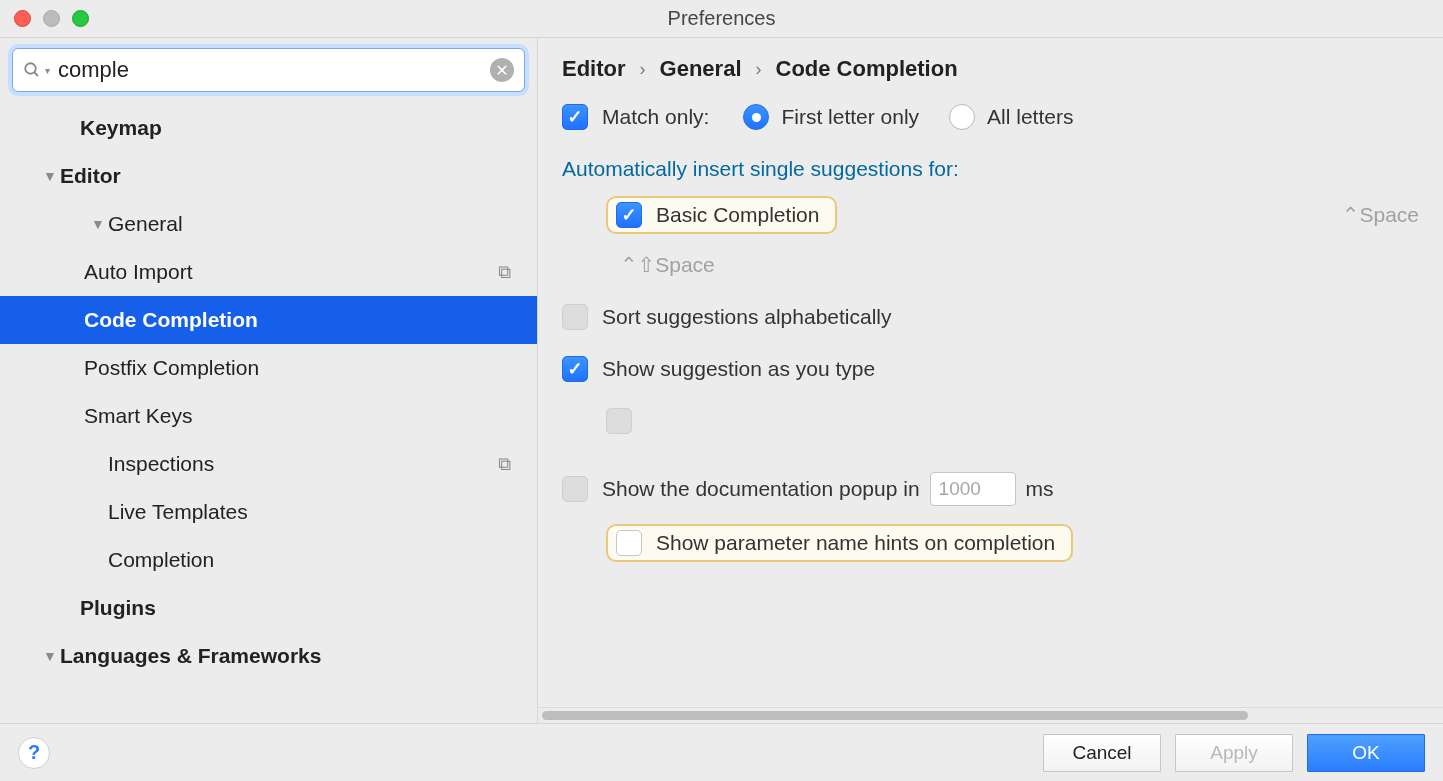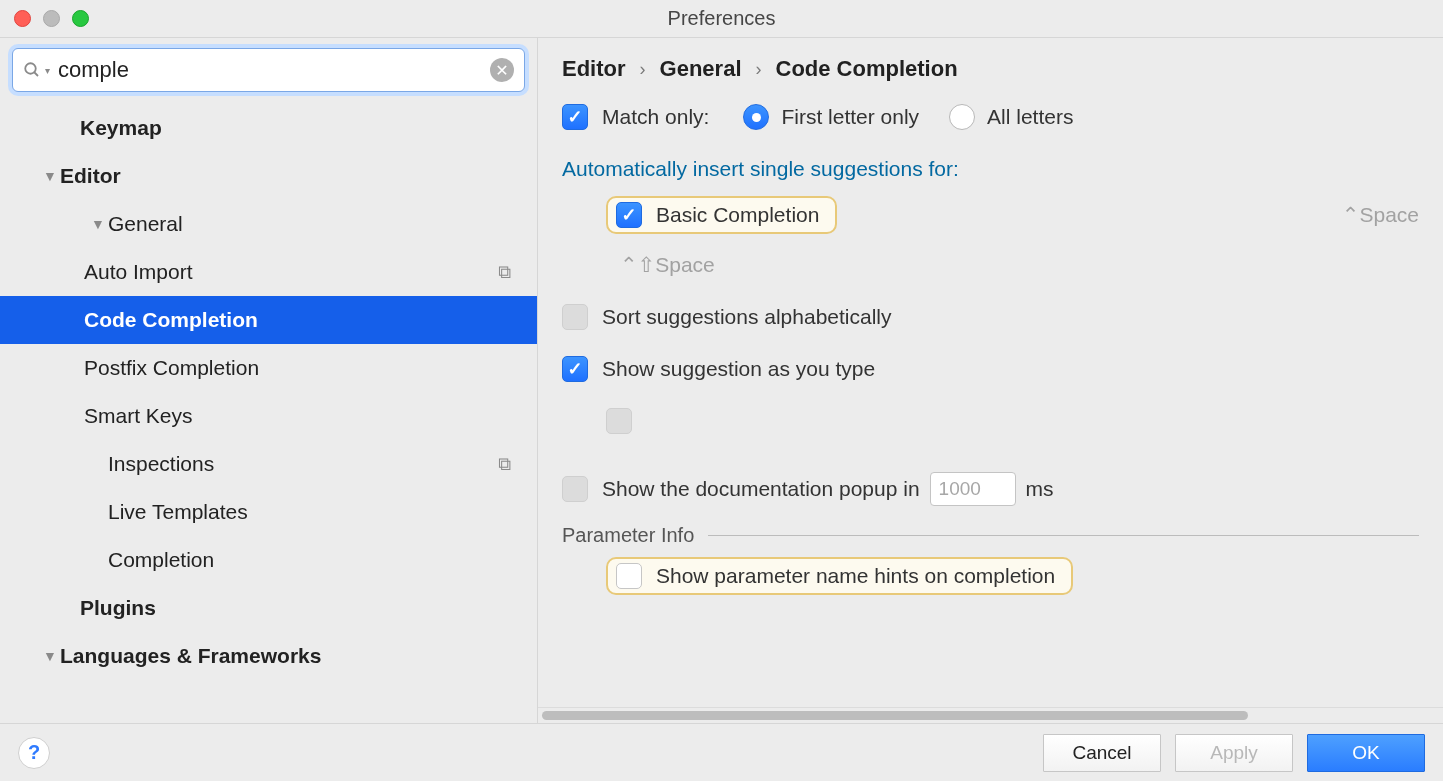--- a/index.html
+++ b/index.html
@@ -304,24 +304,20 @@
         <span class="chk unchecked"></span>
       </div>
 
       <div class="row" style="">
         <span class="chk unchecked"></span>
         <span>Show the documentation popup in</span>
         <input class="num-input" value="1000" style="">
         <span>ms</span>
       </div>
 
-      <div class="section-label">
-        <span>Parameter Info</span>
-        <span class="rule"></span>
-      </div>
 
       <div class="row sub">
         <span class="hl">
           <span class="chk" style="background:#fff;border-color:#c6c6c6;"></span>
           <span>Show parameter name hints on completion</span>
         </span>
       </div>
 
     </div>
 

